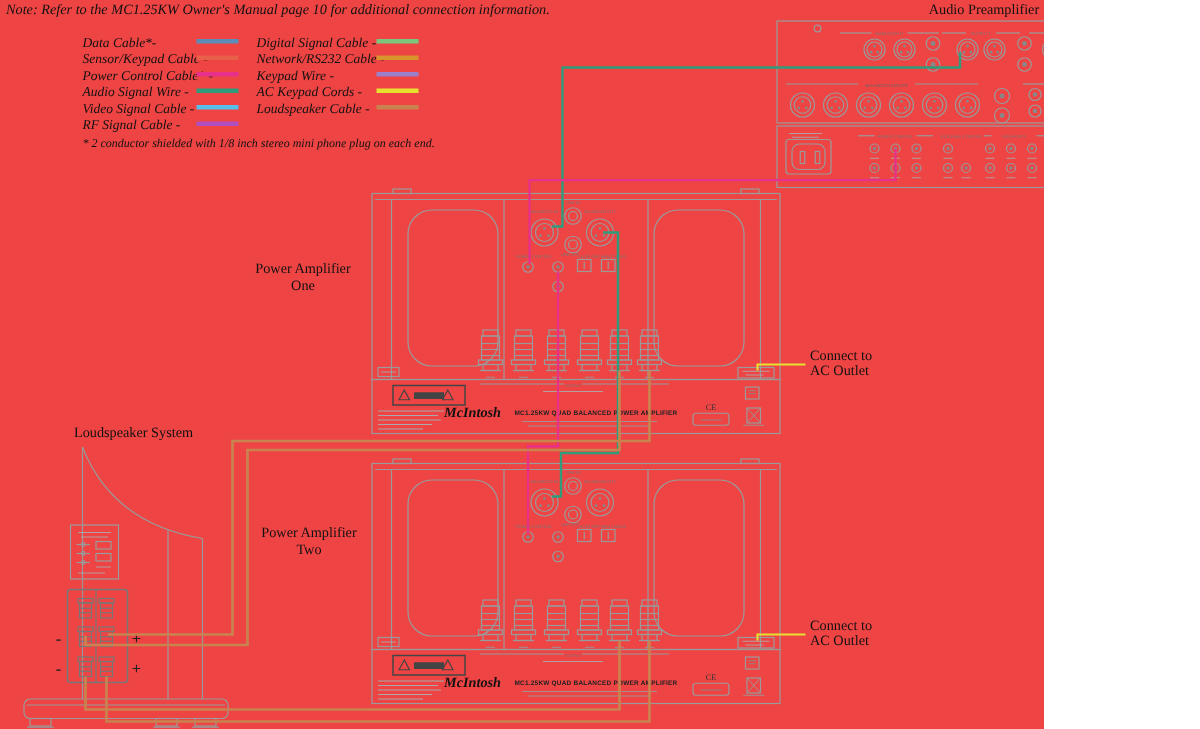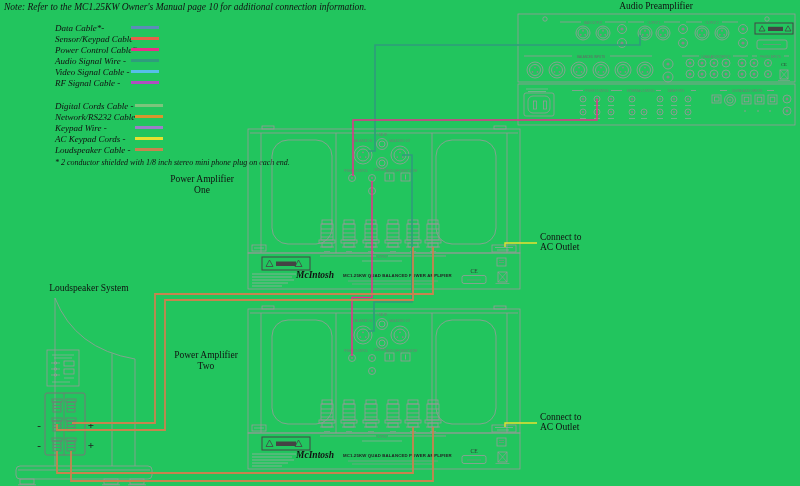--- a/index.html
+++ b/index.html
@@ -1,21 +1,21 @@
 <!DOCTYPE html>
 <html><head>
 <meta charset="utf-8">
 <style>
   html,body{margin:0;padding:0;background:#fff;}
-  .stage{position:relative;width:800px;height:486px;background:#22c55e;overflow:hidden;
+  .stage{position:relative;width:696px;height:486px;background:#ef4444;overflow:hidden;
          font-family:"Liberation Serif",serif;}
   .note{position:absolute;left:4px;top:2px;font-style:italic;font-size:9.5px;color:#111;}
   .legend{position:absolute;left:55px;top:22px;width:230px;color:#111;}
   .lg-title{font-weight:bold;font-style:italic;font-size:9.5px;margin-bottom:2px;}
-  .lg-cols{display:flex;gap:12px;flex-direction:column;}
+  .lg-cols{display:flex;gap:12px;}
   .lg-col{display:flex;flex-direction:column;}
   .lg-row{display:flex;align-items:center;height:11px;}
   .lg-label{font-style:italic;font-size:9px;white-space:nowrap;}
   .lg-col.left .lg-label{width:76px;}
   .lg-col.right .lg-label{width:80px;}
   .lg-swatch{display:inline-block;width:28px;height:2.6px;}
   .lg-foot{font-style:italic;font-size:8px;margin-top:3px;white-space:nowrap;}
   svg#diagram{position:absolute;left:0;top:0;}
   text{stroke:none;}
   .micro{font-family:"Liberation Sans",sans-serif;font-size:2.7px;fill:#777;}
@@ -56,21 +56,21 @@
             <span class="lg-label">Video Signal Cable -</span>
             <span class="lg-swatch" style="background: rgb(86, 191, 234);"></span>
           </div>
           <div class="lg-row">
             <span class="lg-label">RF Signal Cable -</span>
             <span class="lg-swatch" style="background: rgb(176, 79, 192);"></span>
           </div>
         </div>
       <div class="lg-col right" id="legend-right">
           <div class="lg-row">
-            <span class="lg-label">Digital Cords Cable -</span>
+            <span class="lg-label">Digital Signal Cable -</span>
             <span class="lg-swatch" style="background: rgb(124, 197, 124);"></span>
           </div>
           <div class="lg-row">
             <span class="lg-label">Network/RS232 Cable -</span>
             <span class="lg-swatch" style="background: rgb(216, 149, 46);"></span>
           </div>
           <div class="lg-row">
             <span class="lg-label">Keypad Wire -</span>
             <span class="lg-swatch" style="background: rgb(155, 127, 200);"></span>
           </div>

